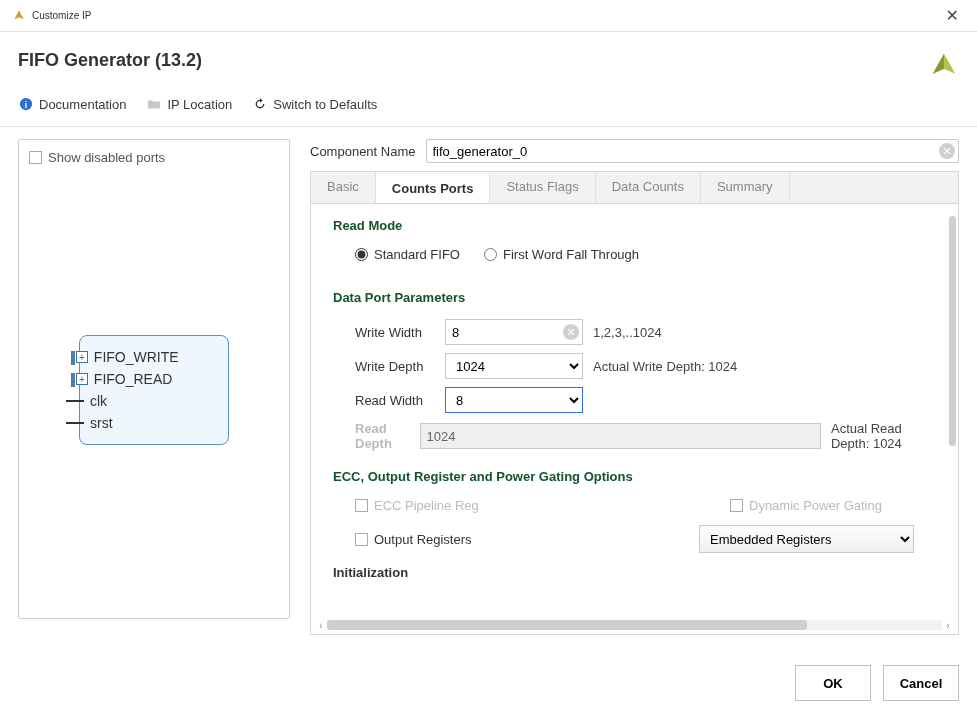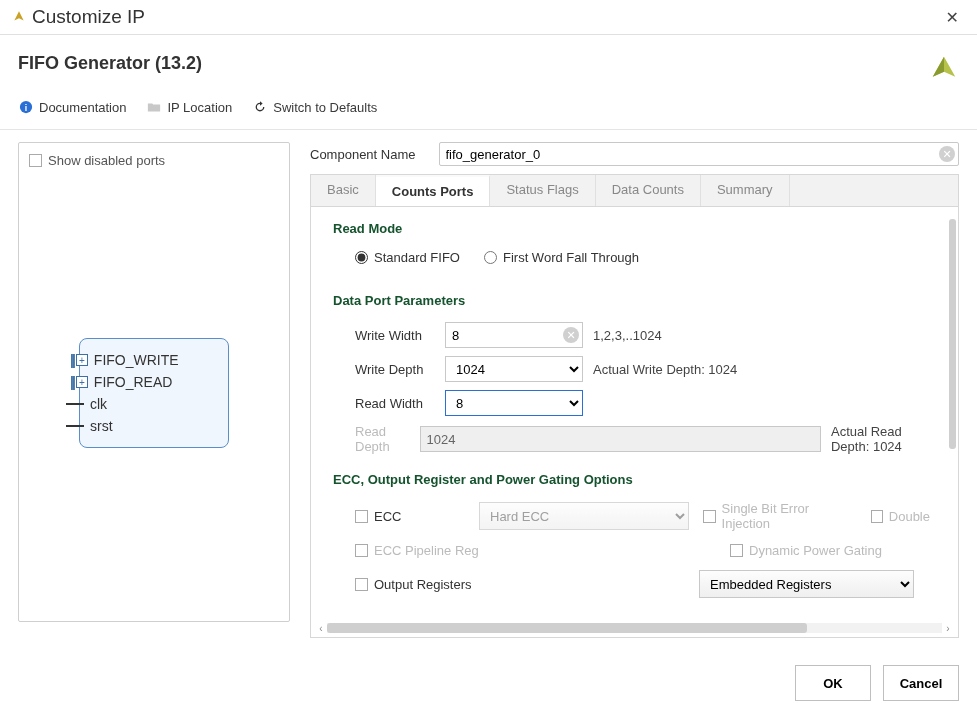--- a/index.html
+++ b/index.html
@@ -2,21 +2,21 @@
 <html><head>
 <meta charset="utf-8">
 <style>
 * { box-sizing: border-box; margin: 0; padding: 0; }
 body { font-family: "Segoe UI", Arial, sans-serif; font-size: 13px; color: #333; background: #fff; width: 977px; height: 717px; overflow: hidden; position: relative; }
 
 
 .titlebar { display: flex; align-items: center; justify-content: space-between; padding: 6px 12px; border-bottom: 1px solid #e0e0e0; }
 .titlebar-left { display: flex; align-items: center; gap: 6px; }
 .app-icon svg { width: 14px; height: 14px; display: block; }
-.title-text { font-size: 19px; color: #333; }
+.title-text { font-size: 10px; color: #333; }
 .close-x { font-size: 16px; color: #444; cursor: pointer; padding: 0 6px; }
 
 
 .header-area { padding: 18px 18px 10px 18px; display: flex; justify-content: space-between; align-items: flex-start; }
 .ip-title { font-size: 18px; font-weight: 600; color: #333; }
 .big-logo svg { width: 30px; height: 30px; display: block; }
 
 
 .toolbar { display: flex; gap: 20px; padding: 6px 18px 14px 18px; align-items: center; }
 .tool-link { display: flex; align-items: center; gap: 5px; color: #3a3a3a; font-size: 13px; cursor: pointer; }
@@ -33,21 +33,21 @@
 .ip-block-wrap { margin-top: 170px; display: flex; justify-content: center; }
 .ip-block { border: 1.5px solid #5a8ecb; border-radius: 8px; background: #f0f6fd; padding: 10px 16px 10px 4px; min-width: 150px; }
 .ip-port-row { display: flex; align-items: center; gap: 6px; padding: 3px 0; font-size: 14px; color: #333; }
 .port-bus { display: inline-flex; align-items: center; gap: 2px; margin-left: -14px; }
 .port-bus .bars { color: #3b6fa6; font-weight: bold; letter-spacing: -2px; }
 .port-plus { width: 12px; height: 12px; border: 1px solid #3b6fa6; display: inline-flex; align-items: center; justify-content: center; font-size: 10px; color: #3b6fa6; background: #fff; }
 .port-line { width: 18px; height: 1.5px; background: #333; margin-left: -18px; }
 
 
 .right-pane { flex: 1; }
-.comp-name-row { display: flex; align-items: center; gap: 23px; margin-bottom: 8px; }
+.comp-name-row { display: flex; align-items: center; gap: 10px; margin-bottom: 8px; }
 .comp-name-row label { color: #333; }
 .comp-input-wrap { flex: 1; position: relative; }
 .comp-input { width: 100%; height: 24px; padding: 2px 24px 2px 6px; border: 1px solid #c8c8c8; border-radius: 2px; font-size: 13px; }
 .clear-x { position: absolute; right: 4px; top: 50%; transform: translateY(-50%); width: 16px; height: 16px; border-radius: 50%; background: #d0d0d0; color: #fff; font-size: 11px; display: flex; align-items: center; justify-content: center; cursor: pointer; }
 
 
 .tabs-bar { display: flex; background: #f2f2f2; border: 1px solid #d7d7d7; border-bottom: none; }
 .tab { padding: 7px 16px; color: #888; font-size: 13px; cursor: pointer; border-right: 1px solid #e0e0e0; }
 .tab.active { background: #fff; color: #333; font-weight: 600; border-top: 2px solid #fafafa; position: relative; top: 0; }
 
@@ -56,21 +56,21 @@
 .scroll-area { height: 390px; overflow: hidden; padding-right: 18px; }
 .section-title { font-weight: 700; color: #14532d; margin-bottom: 14px; font-size: 13px; }
 .radio-row { display: flex; gap: 24px; padding-left: 22px; margin-bottom: 28px; align-items: center; }
 .radio-opt { display: flex; align-items: center; gap: 6px; color: #333; }
 input[type="radio"] { accent-color: #333; }
 
 
 .form-grid { padding-left: 22px; }
 .form-row { display: flex; align-items: center; gap: 10px; margin-bottom: 8px; }
 .form-row .flabel { width: 80px; color: #333; }
-.form-row.disabled .flabel { color: #bbb; }
+.form-row.disabled .flabel { color: #bbb; font-weight: bold; }
 .finput-wrap { position: relative; width: 138px; }
 .finput { width: 100%; height: 26px; padding: 2px 22px 2px 6px; border: 1px solid #c8c8c8; font-size: 13px; }
 .fselect { width: 138px; height: 26px; padding: 2px 6px; border: 1px solid #c8c8c8; font-size: 13px; background: #fff; }
 .fselect.highlighted { border: 1.5px solid #2a6fd6; }
 .finput.disabled { background: #efefef; color: #666; }
 .hint { color: #444; font-size: 13px; }
 
 
 .ecc-grid { padding-left: 22px; }
 .ecc-row { display: flex; align-items: center; gap: 14px; margin-bottom: 12px; flex-wrap: nowrap; }
@@ -246,37 +246,20 @@
           <div class="form-row disabled">
             <span class="flabel">Read Depth</span>
             <input class="finput disabled" readonly="" value="1024" style="">
             <span class="hint">Actual Read Depth: 1024</span>
           </div>
         </div>
 
         <div class="section-title" style="margin-top:18px">ECC, Output Register and Power Gating Options</div>
         <div class="ecc-grid">
           <div class="ecc-row">
-            <label class="chk-item">
-              <input type="checkbox" class="empty" style="">
-              <span>ECC</span>
-            </label>
-            <select class="ecc-select" disabled="">
-              <option>Hard ECC</option>
-            </select>
-            <label class="chk-item disabled">
-              <input type="checkbox" class="empty" disabled="" style="">
-              <span>Single Bit Error Injection</span>
-            </label>
-            <label class="chk-item disabled" style="min-width:50px">
-              <input type="checkbox" class="empty" disabled="" style="">
-              <span>Double</span>
-            </label>
-          </div>
-          <div class="ecc-row">
             <label class="chk-item disabled" style="min-width:200px">
               <input type="checkbox" class="empty" disabled="" style="">
               <span>ECC Pipeline Reg</span>
             </label>
             <div style="flex:1"></div>
             <label class="chk-item disabled" style="min-width:200px">
               <input type="checkbox" class="empty" disabled="" style="">
               <span>Dynamic Power Gating</span>
             </label>
           </div>

